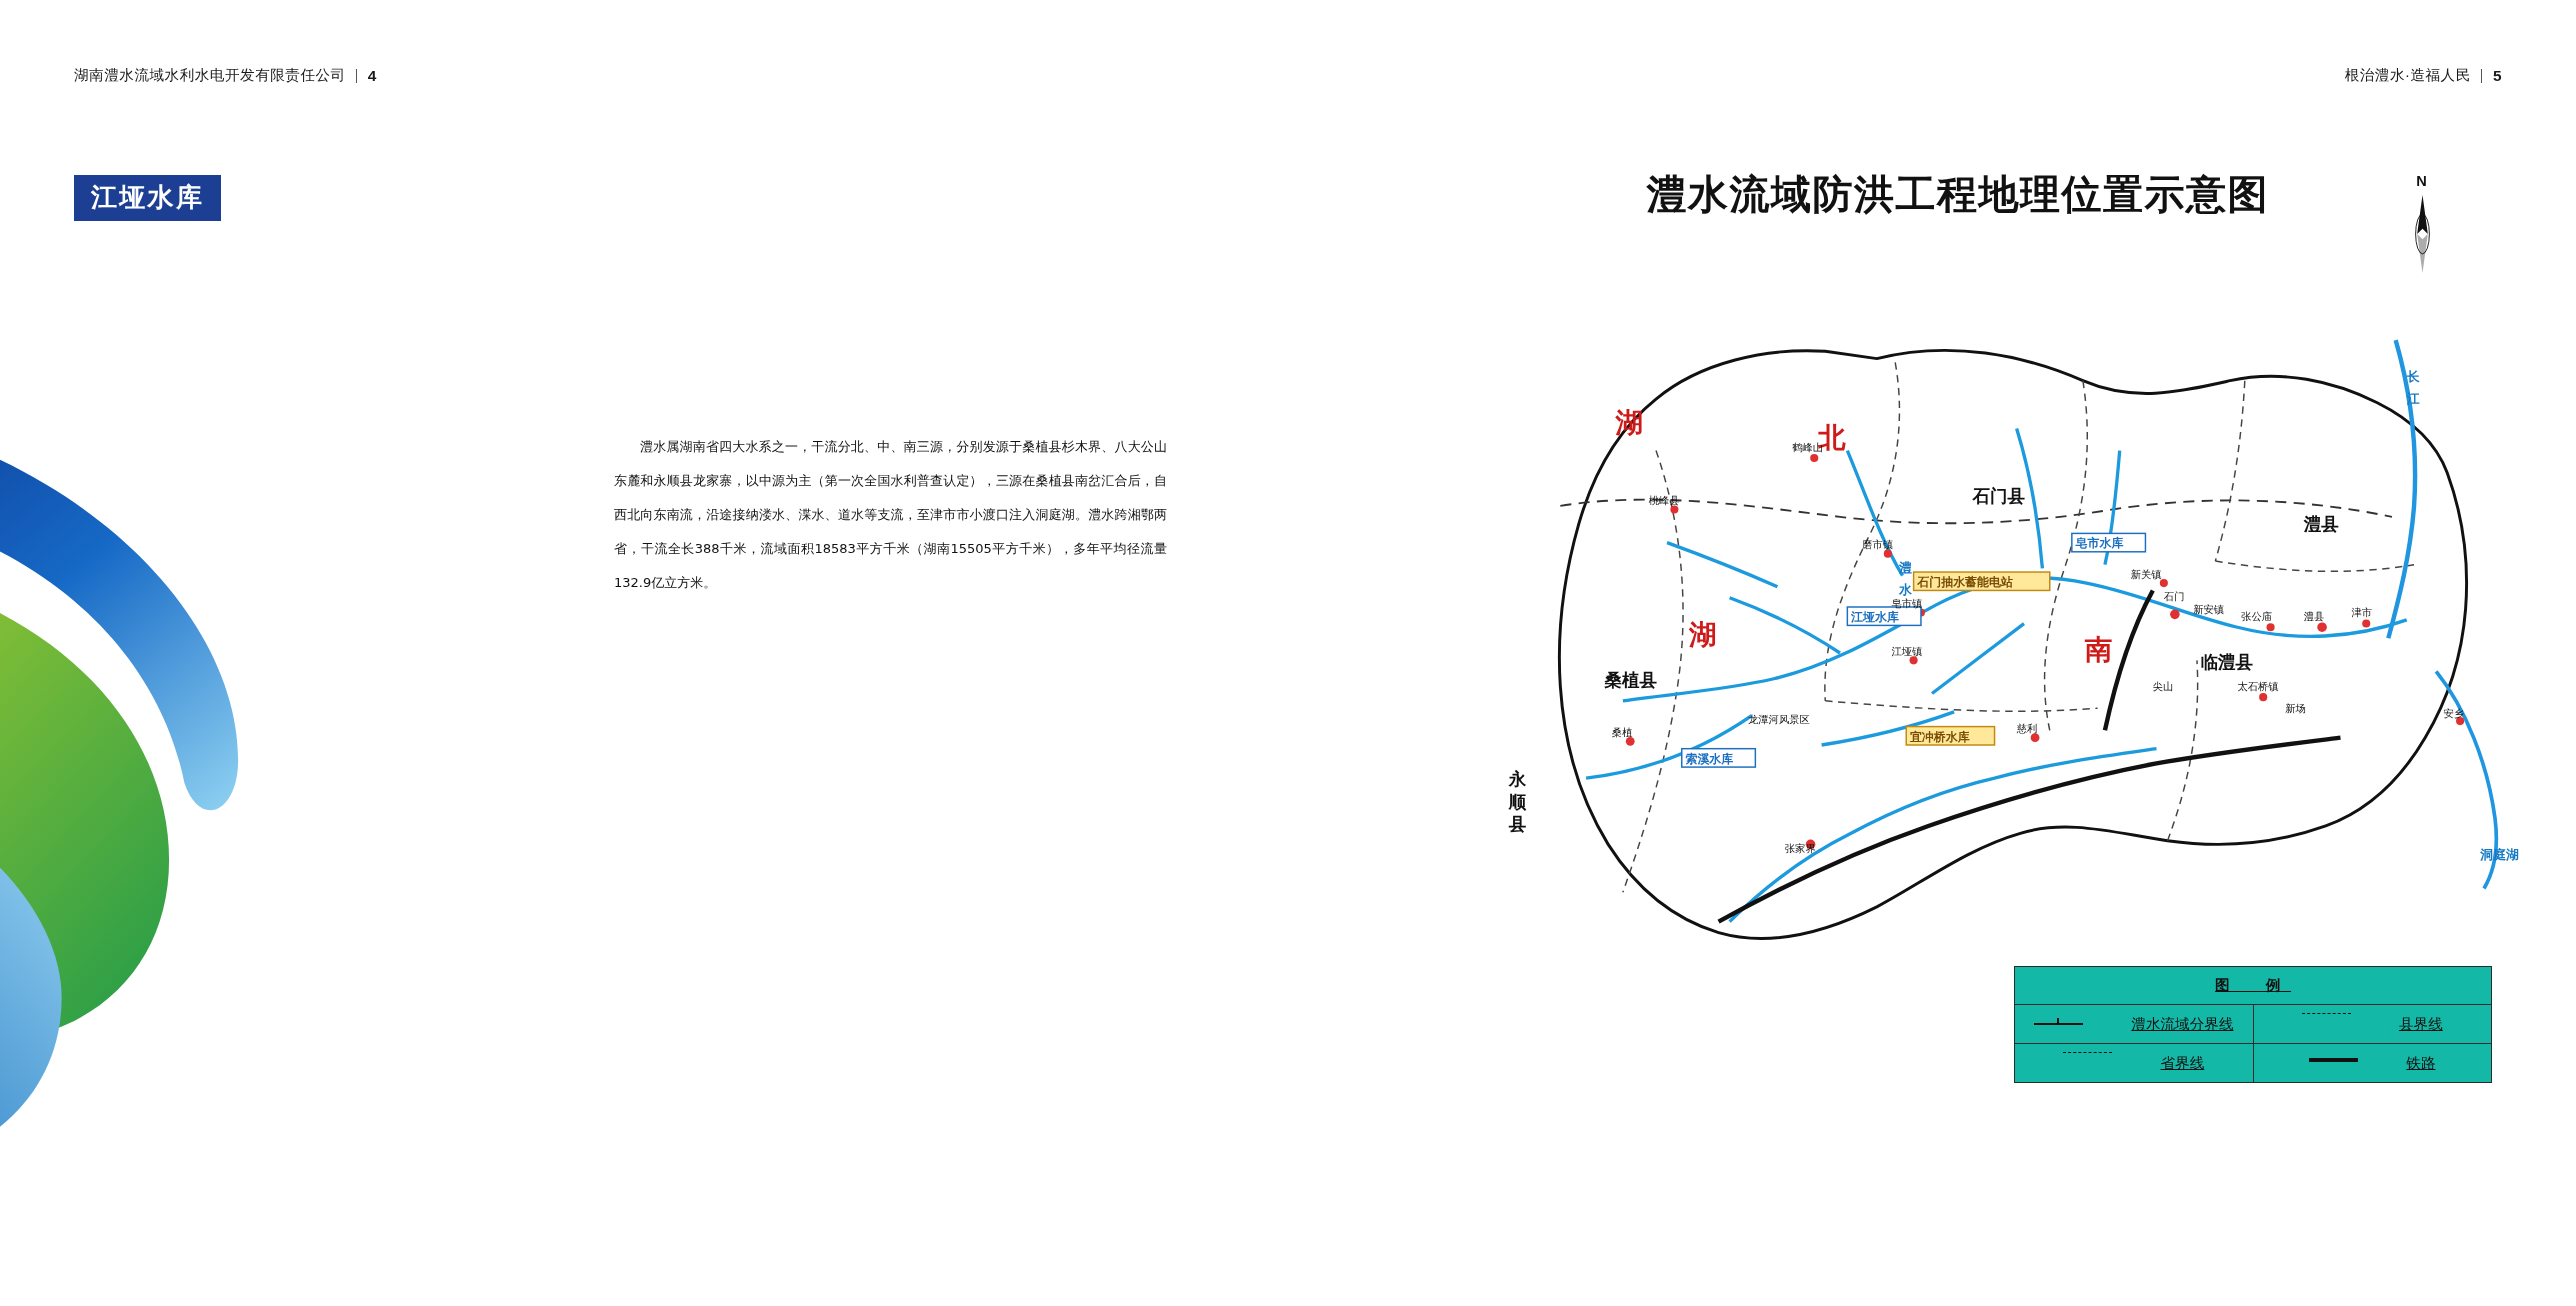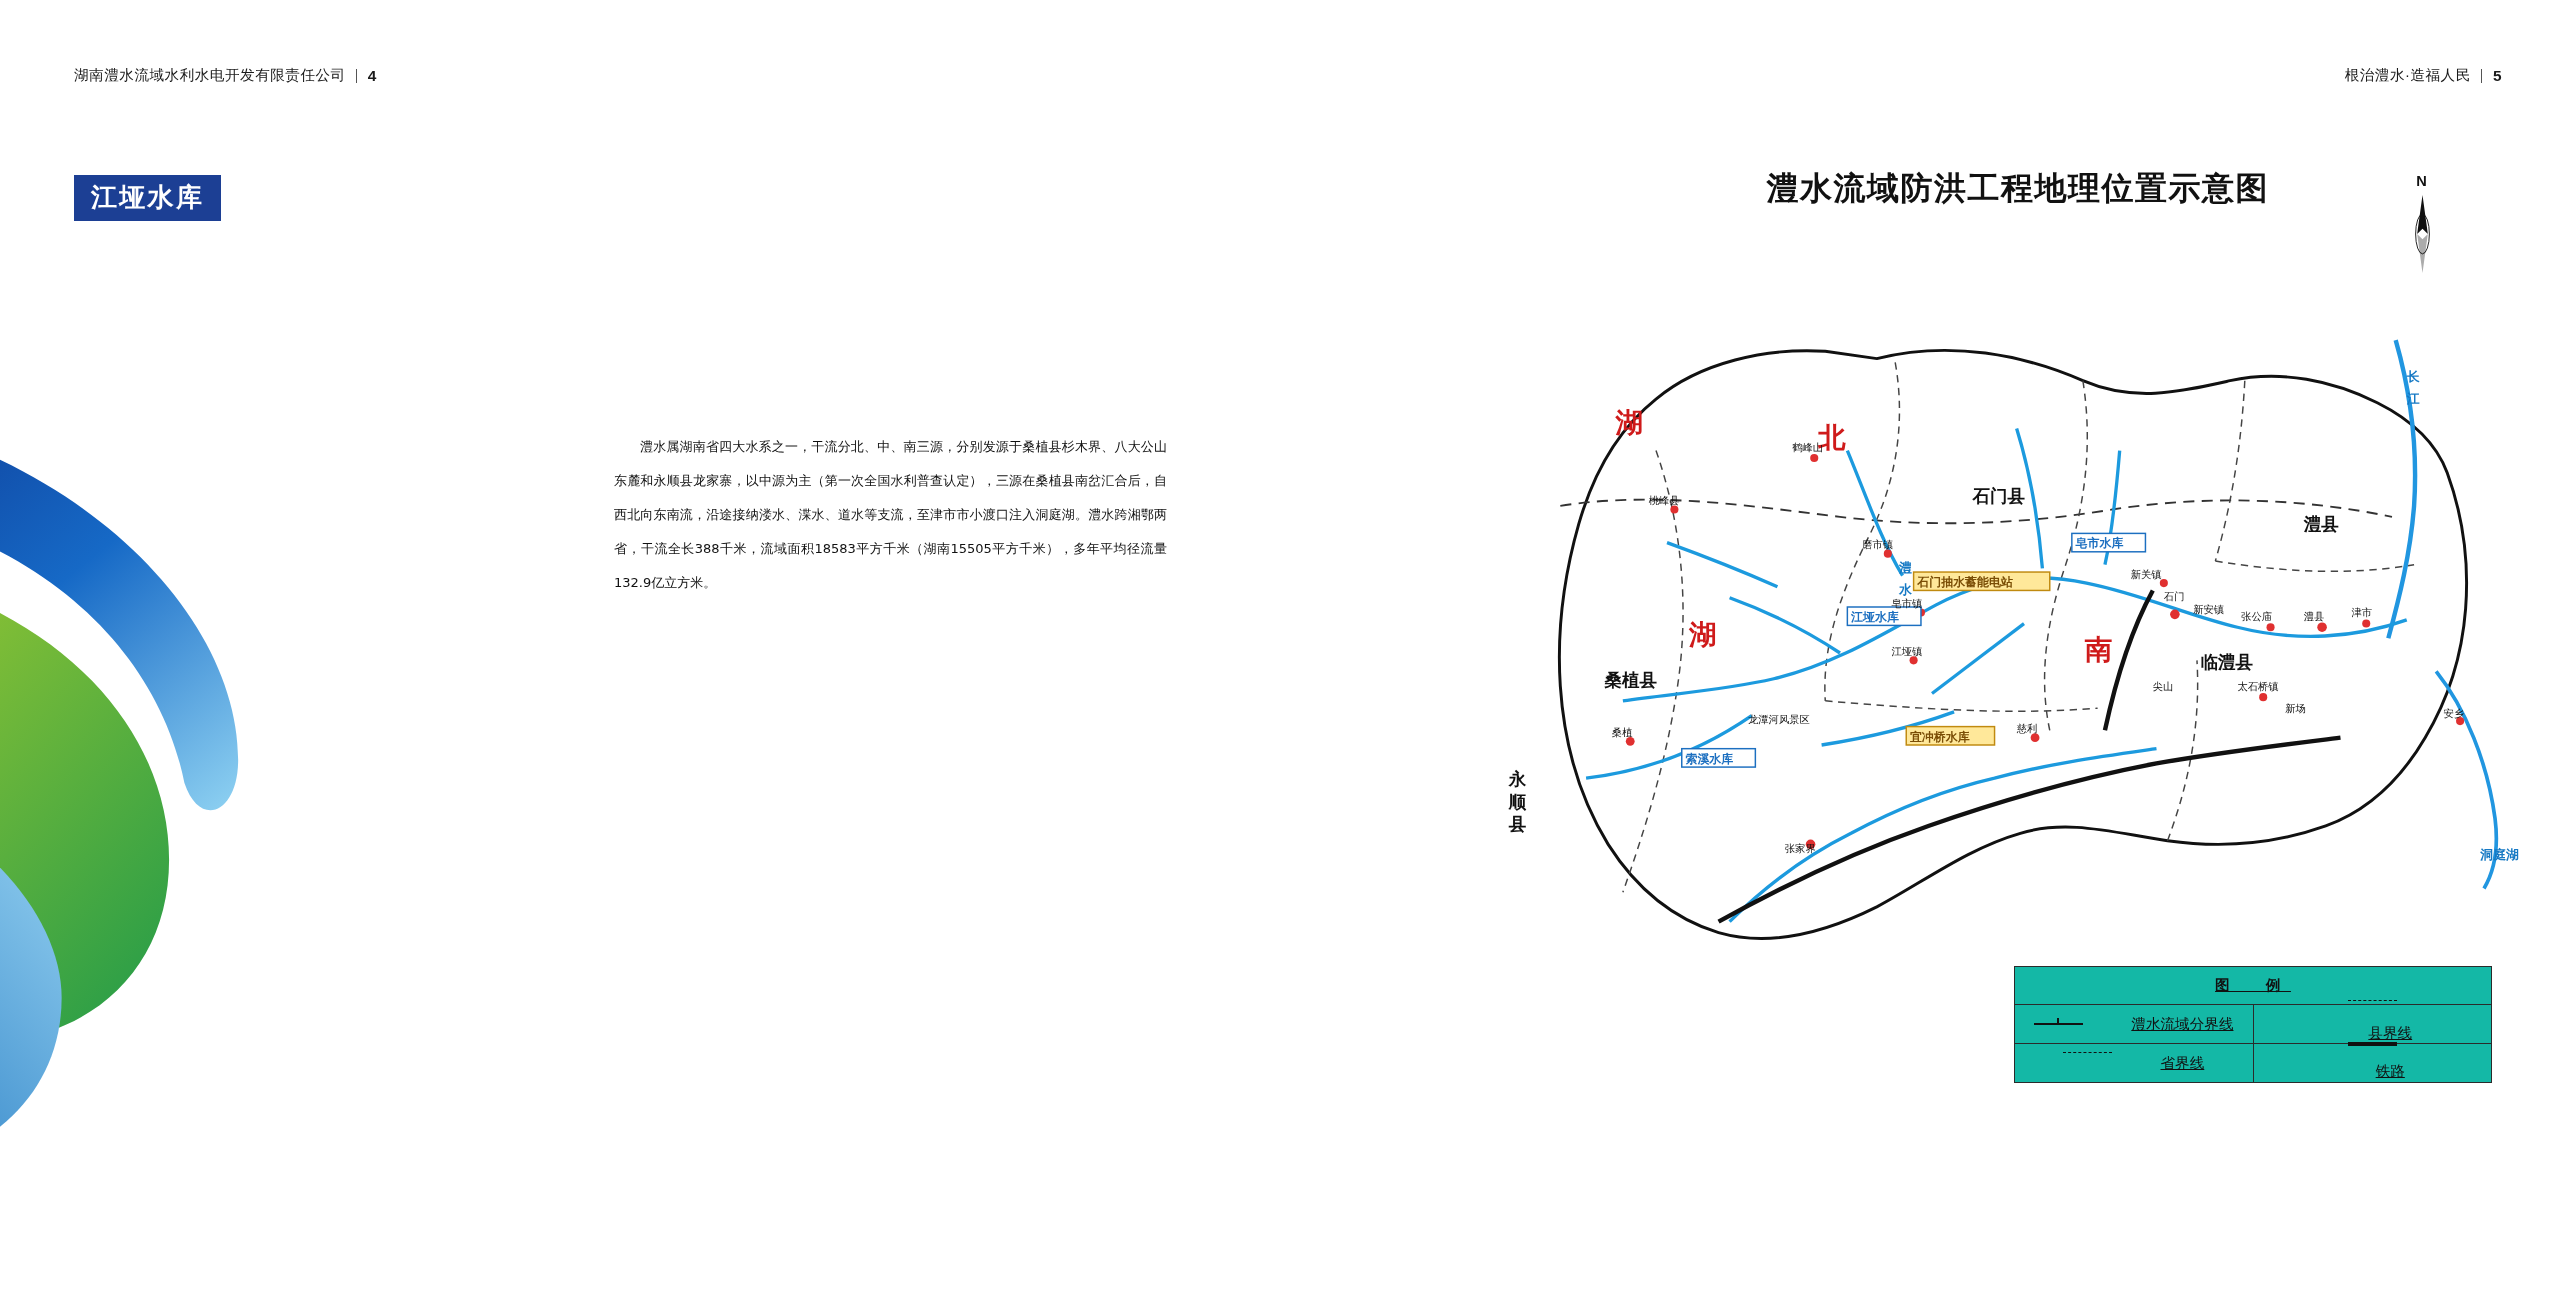--- a/index.html
+++ b/index.html
@@ -21,35 +21,35 @@
 
   
   .swirl{position:absolute;left:-230px;top:399px;width:637px;height:791px;}
   .swirl svg{display:block;}
 
   
   .body-col{position:absolute;left:614px;top:430px;width:553px;}
   .body-col p{margin:0 0 26px 0;font-size:13px;line-height:34px;text-align:justify;text-indent:2em;color:#111;font-family:"DejaVu Sans","Liberation Sans",sans-serif;}
 
   
-  .map-title{position:absolute;right:307px;top:167px;font-size:32px;font-weight:bold;letter-spacing:1.5px;color:#111;white-space:nowrap;font-family:Liberation Mono, monospace;}
+  .map-title{position:absolute;right:307px;top:167px;font-size:40px;font-weight:bold;letter-spacing:1.5px;color:#111;white-space:nowrap;font-family:Liberation Mono, monospace;}
   .compass{position:absolute;right:131px;top:173px;width:46px;height:107px;text-align:center;}
   .compass .n{font-size:14.6px;font-weight:bold;letter-spacing:0.8px;}
   .compass svg{display:block;margin:3.1px auto 0 auto;}
 
   .map-wrap{position:absolute;left:0;top:0;width:1288px;height:1306px;}
   .map-wrap svg{display:block;}
 
   
   .legend{position:absolute;right:84px;bottom:223px;width:476px;border:0.8px solid #2b2b2b;background:#14b8a6;font-size:14.6px;text-decoration:underline;}
   .legend .lg-head{height:37px;display:flex;align-items:center;justify-content:center;border-bottom:0.8px solid #2b2b2b;letter-spacing:10.7px;font-weight:bold;}
   .legend .lg-row{display:flex;height:38px;}
   .legend .lg-row + .lg-row{border-top:0.8px solid #2b2b2b;}
   .legend .lg-cell{flex:1;display:flex;align-items:center;justify-content:center;gap:12.3px;}
-  .legend .lg-cell + .lg-cell{border-left:0.8px solid #2b2b2b;flex-direction:column;}
+  .legend .lg-cell + .lg-cell{border-left:0.8px solid #2b2b2b;}
   .legend .lg-label{font-size:14.6px;margin-left:36px;}
   .sym{display:inline-block;width:49px;height:12.3px;position:relative;}
   .sym.basin::before{content:"";position:absolute;left:0;top:5.4px;width:49px;height:1.5px;background:#111;}
   .sym.basin::after{content:"";position:absolute;left:23px;top:0;width:1.5px;height:6.1px;background:#111;}
   .sym.county{border-top:1.5px dashed #111;top:-4.6px;}
   .sym.prov{border-top:1.5px dashed #111;top:-4.6px;}
   .sym.rail{background:#111;height:3.8px;top:-3.1px;}
 </style>
 </head>
 <body>

